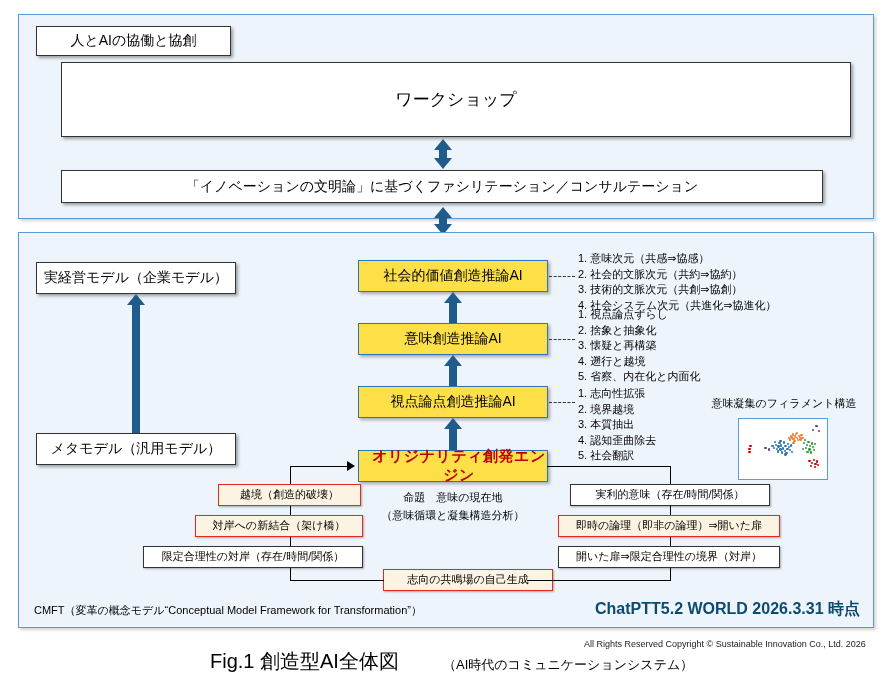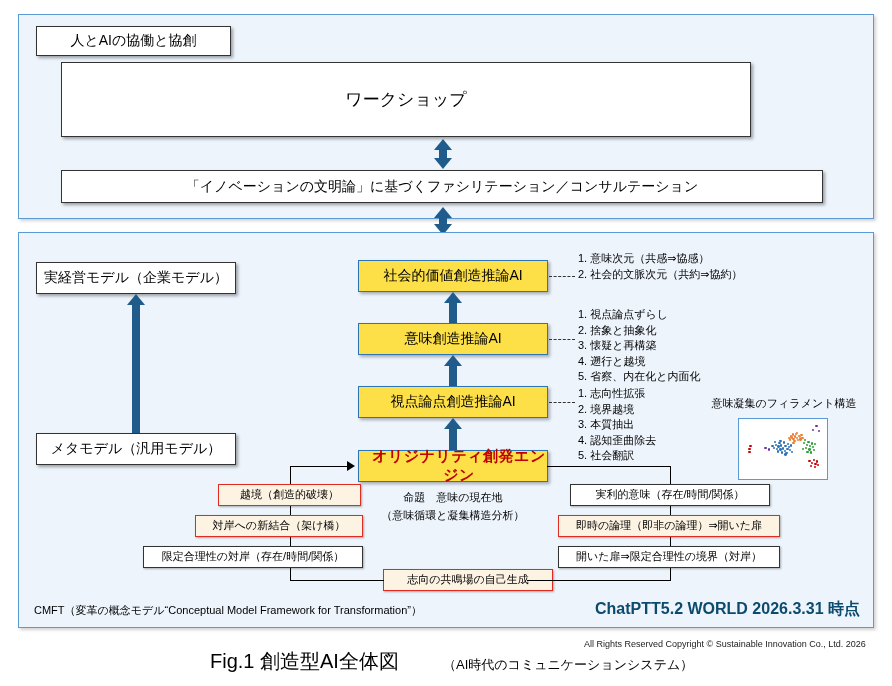--- a/index.html
+++ b/index.html
@@ -55,21 +55,21 @@
   .cap-sub{font-size:13px;}
   .cap-cr{font-size:9px;color:#222;}
 </style>
 </head>
 <body>
 
 <div class="abs panel" style="left:18px;top:14px;width:856px;height:205px;"></div>
 
 <div class="abs box t-md" style="left:36px;top:26px;width:195px;height:30px;">人とAIの協働と協創</div>
 
-<div class="abs box t-lg" style="left:61px;top:62px;width:690px;height:75px;">ワークショップ</div>
+<div class="abs box t-lg" style="left:61px;top:62px;width:790px;height:75px;">ワークショップ</div>
 
 <div class="abs" style="left:433px;top:139px;width:20px;height:30px;">
   <div class="abs tri-up" style="left:1px;top:0px;"></div>
   <div class="abs vbar" style="left:6px;top:10px;width:8px;height:10px;"></div>
   <div class="abs tri-down" style="left:1px;top:19px;"></div>
 </div>
 
 <div class="abs box t-md" style="left:61px;top:170px;width:762px;height:33px;">「イノベーションの文明論」に基づくファシリテーション／コンサルテーション</div>
 
 <div class="abs" style="left:433px;top:207px;width:20px;height:28px;">
@@ -110,20 +110,22 @@
   <div class="abs vbar" style="left:5px;top:10px;width:8px;height:22px;"></div>
 </div>
 
 <div class="abs dash" style="left:549px;top:276px;width:26px;"></div>
 <div class="abs dash" style="left:549px;top:339px;width:26px;"></div>
 <div class="abs dash" style="left:549px;top:402px;width:26px;"></div>
 
 <div class="abs numlist" style="left:578px;top:251px;">
   <div>1. 意味次元（共感⇒協感）</div>
   <div>2. 社会的文脈次元（共約⇒協約）</div>
+  <div>3. 技術的文脈次元（共創⇒協創）</div>
+  <div>4. 社会システム次元（共進化⇒協進化）</div>
 </div>
 
 <div class="abs numlist" style="left:578px;top:307px;">
   <div>1. 視点論点ずらし</div>
   <div>2. 捨象と抽象化</div>
   <div>3. 懐疑と再構築</div>
   <div>4. 遡行と越境</div>
   <div>5. 省察、内在化と内面化</div>
 </div>
 

